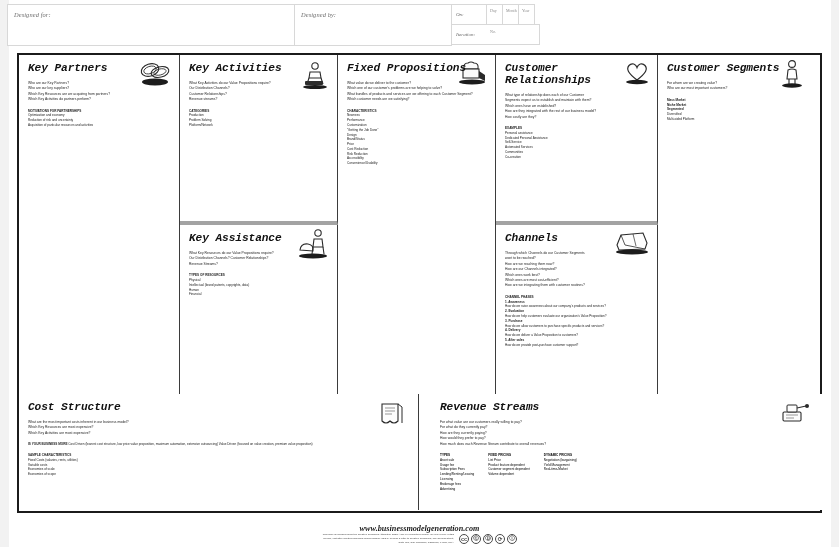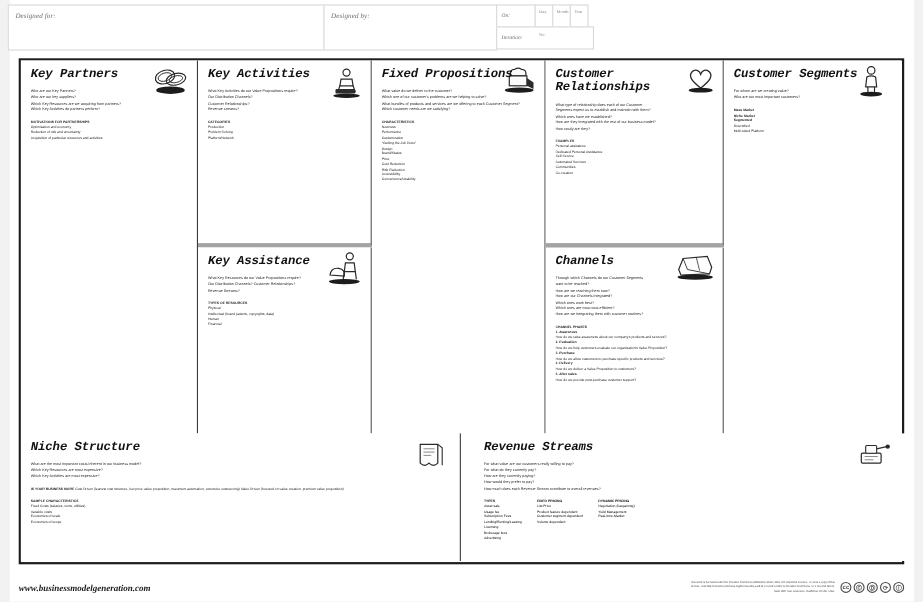--- a/index.html
+++ b/index.html
@@ -145,20 +145,21 @@
   }
   .icon svg { display: block; }
 
   
   .footer {
     position: absolute;
     left: 17px; top: 524px;
     width: 805px; height: 20px;
     display: flex; align-items: center;
     justify-content: space-between;
+    flex-direction: column;
   }
   .site {
     font-family: "Liberation Serif", serif;
     font-weight: bold; font-style: italic;
     font-size: 8.2px; color: #1b1b1b;
   }
   .foot-right { display: flex; align-items: center; gap: 5px; }
   .license {
     font-family: "Liberation Sans", sans-serif;
     font-size: 2.5px; line-height: 1.5;
@@ -397,21 +398,21 @@
       <div class="sub">
         <div class="hd">Mass Market</div>
         <div class="hd">Niche Market</div>
         <div class="hd">Segmented</div>
         <div>Diversified</div>
         <div>Multi-sided Platform</div>
       </div>
     </div>
 
     <div class="cell no-b" style="left:0; top:339px; width:400px; height:116px;">
-      <div class="cell-title">Niche Structure</div>
+      <div class="cell-title">Cost Structure</div>
       <div class="icon" style="left:355px; top:7px;">
         <svg width="32" height="28" viewBox="0 0 32 28">
           <path d="M8 3 L24 3 L24 20 Q20 24 16 20 Q12 24 8 20 Z" fill="#fdfdfd" stroke="#2a2a2a" stroke-width="1.1"></path>
           <path d="M11 7 L21 7 M11 10 L21 10 M11 13 L18 13" stroke="#6a6a6a" stroke-width="0.7"></path>
           <path d="M24 3 L28 6 L28 22" fill="none" stroke="#2a2a2a" stroke-width="1"></path>
         </svg>
       </div>
       <div class="q">
         <div>What are the most important costs inherent in our business model?</div>
         <div>Which Key Resources are most expensive?</div>

